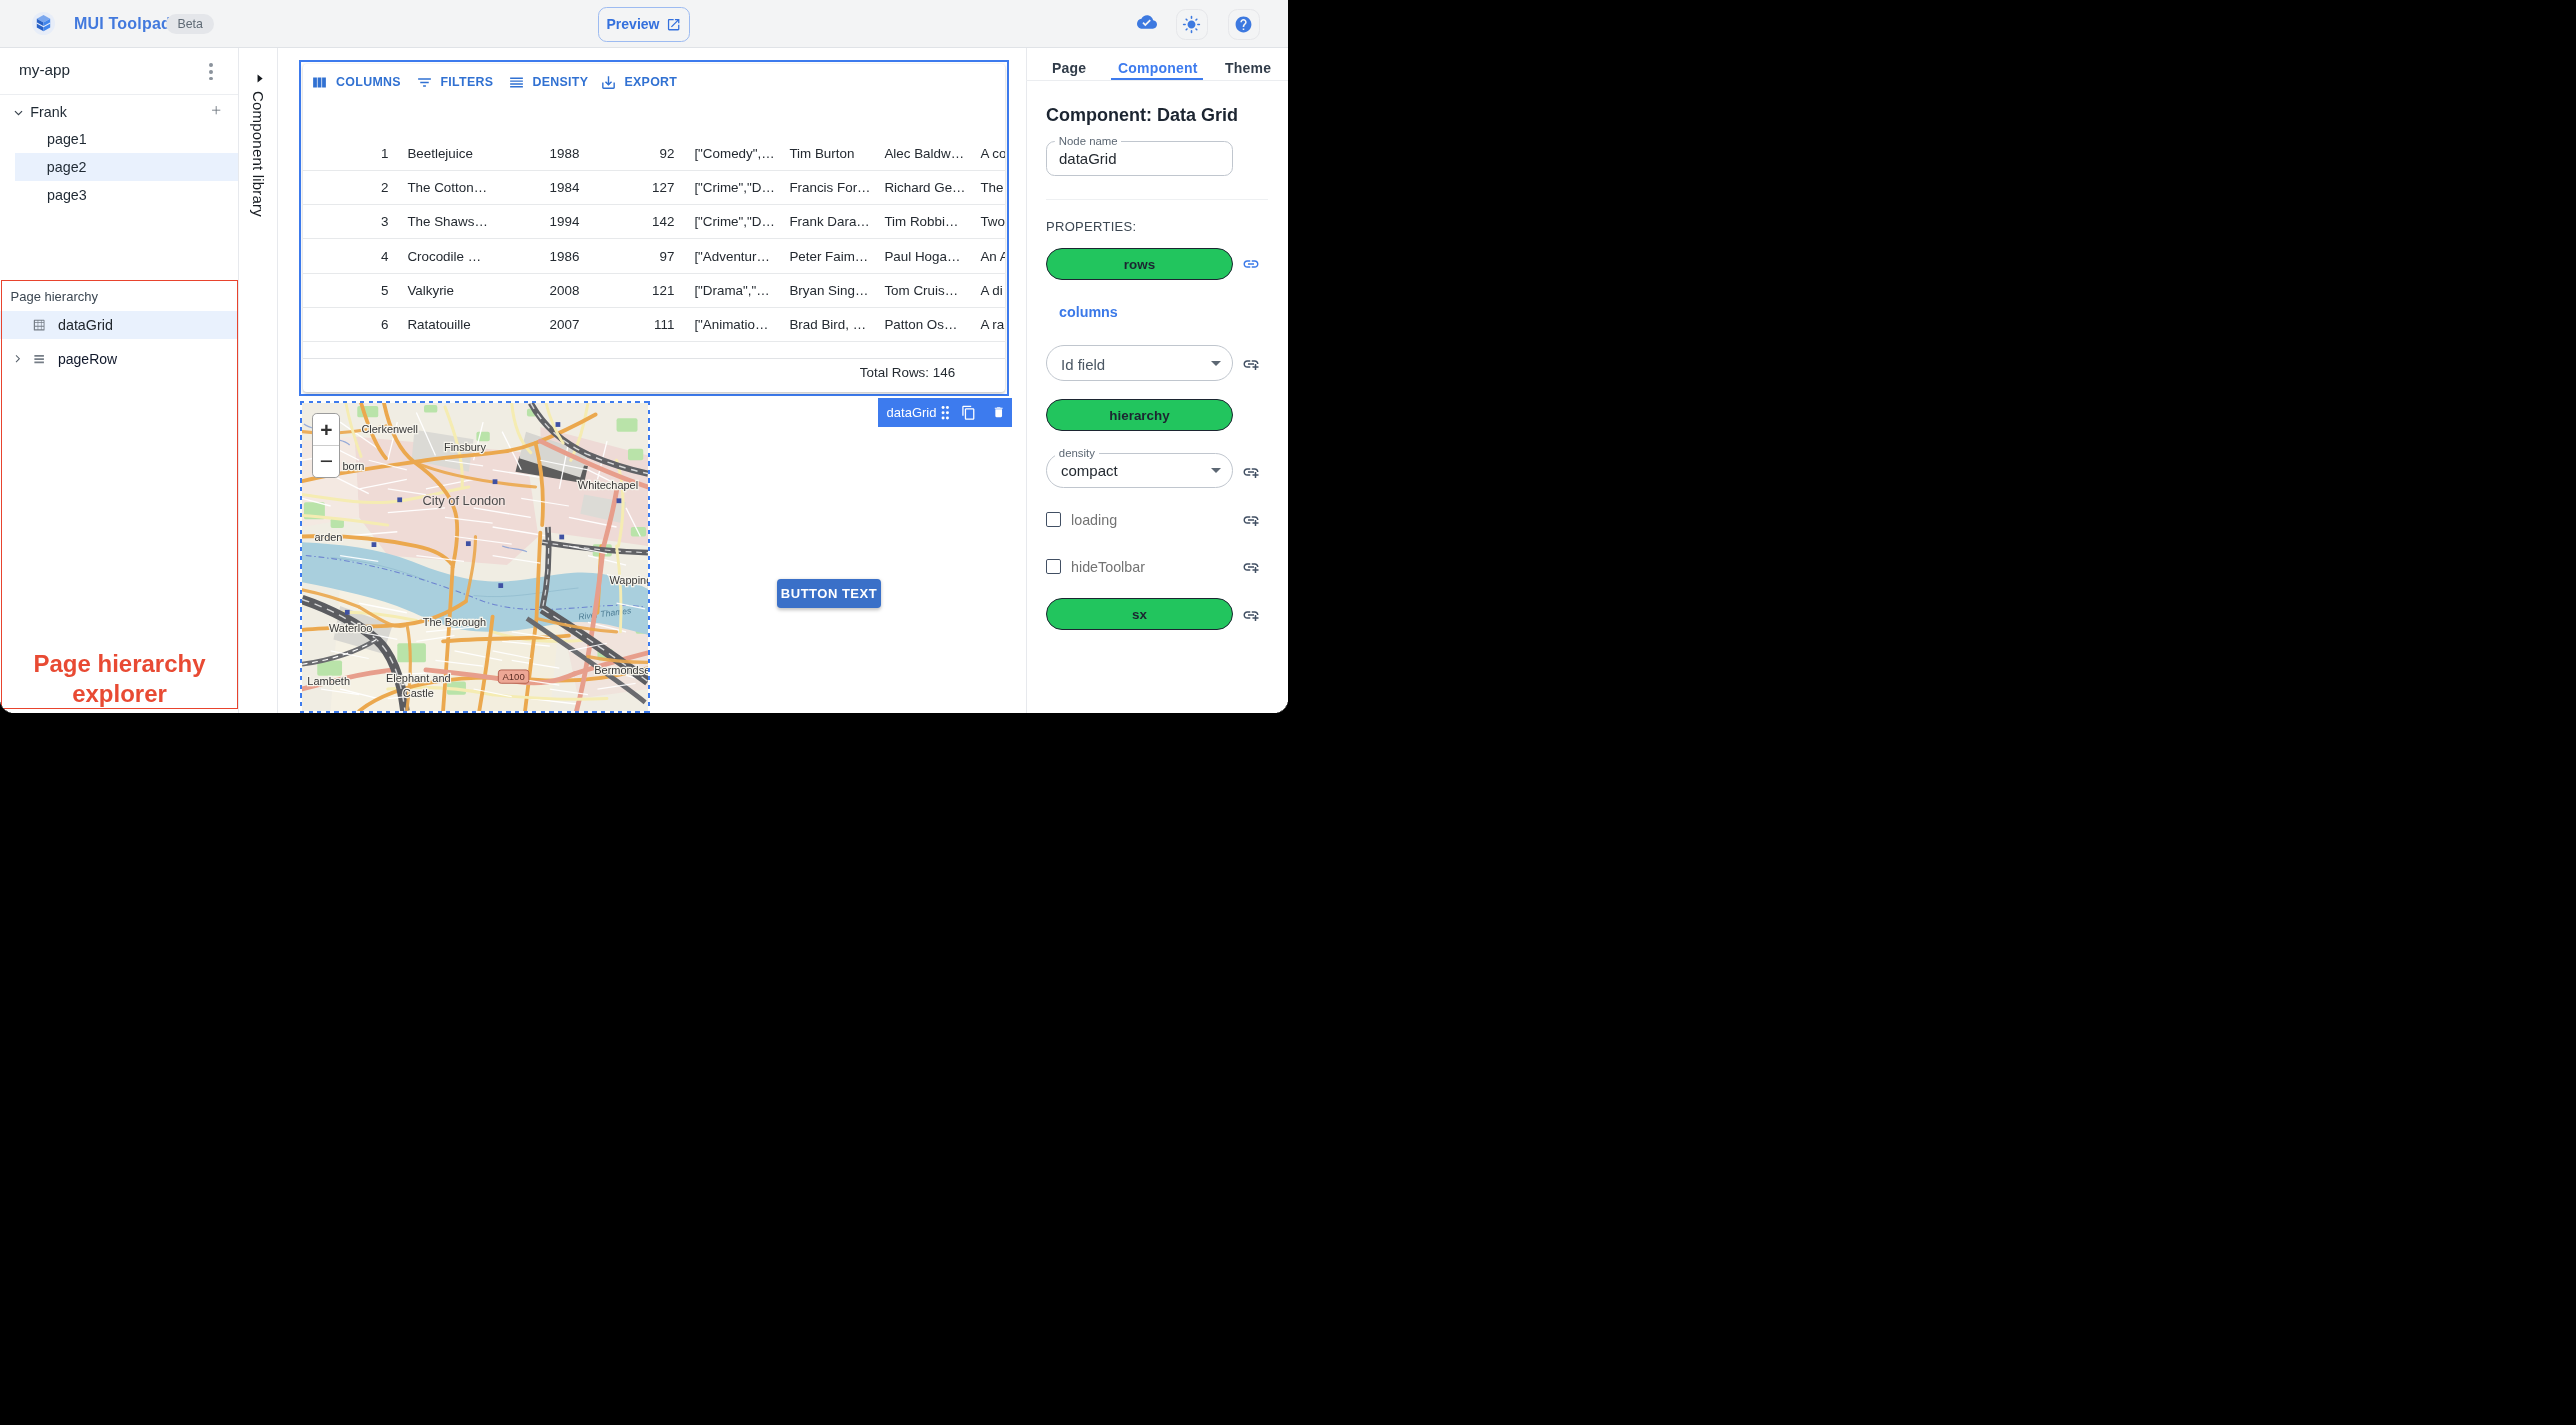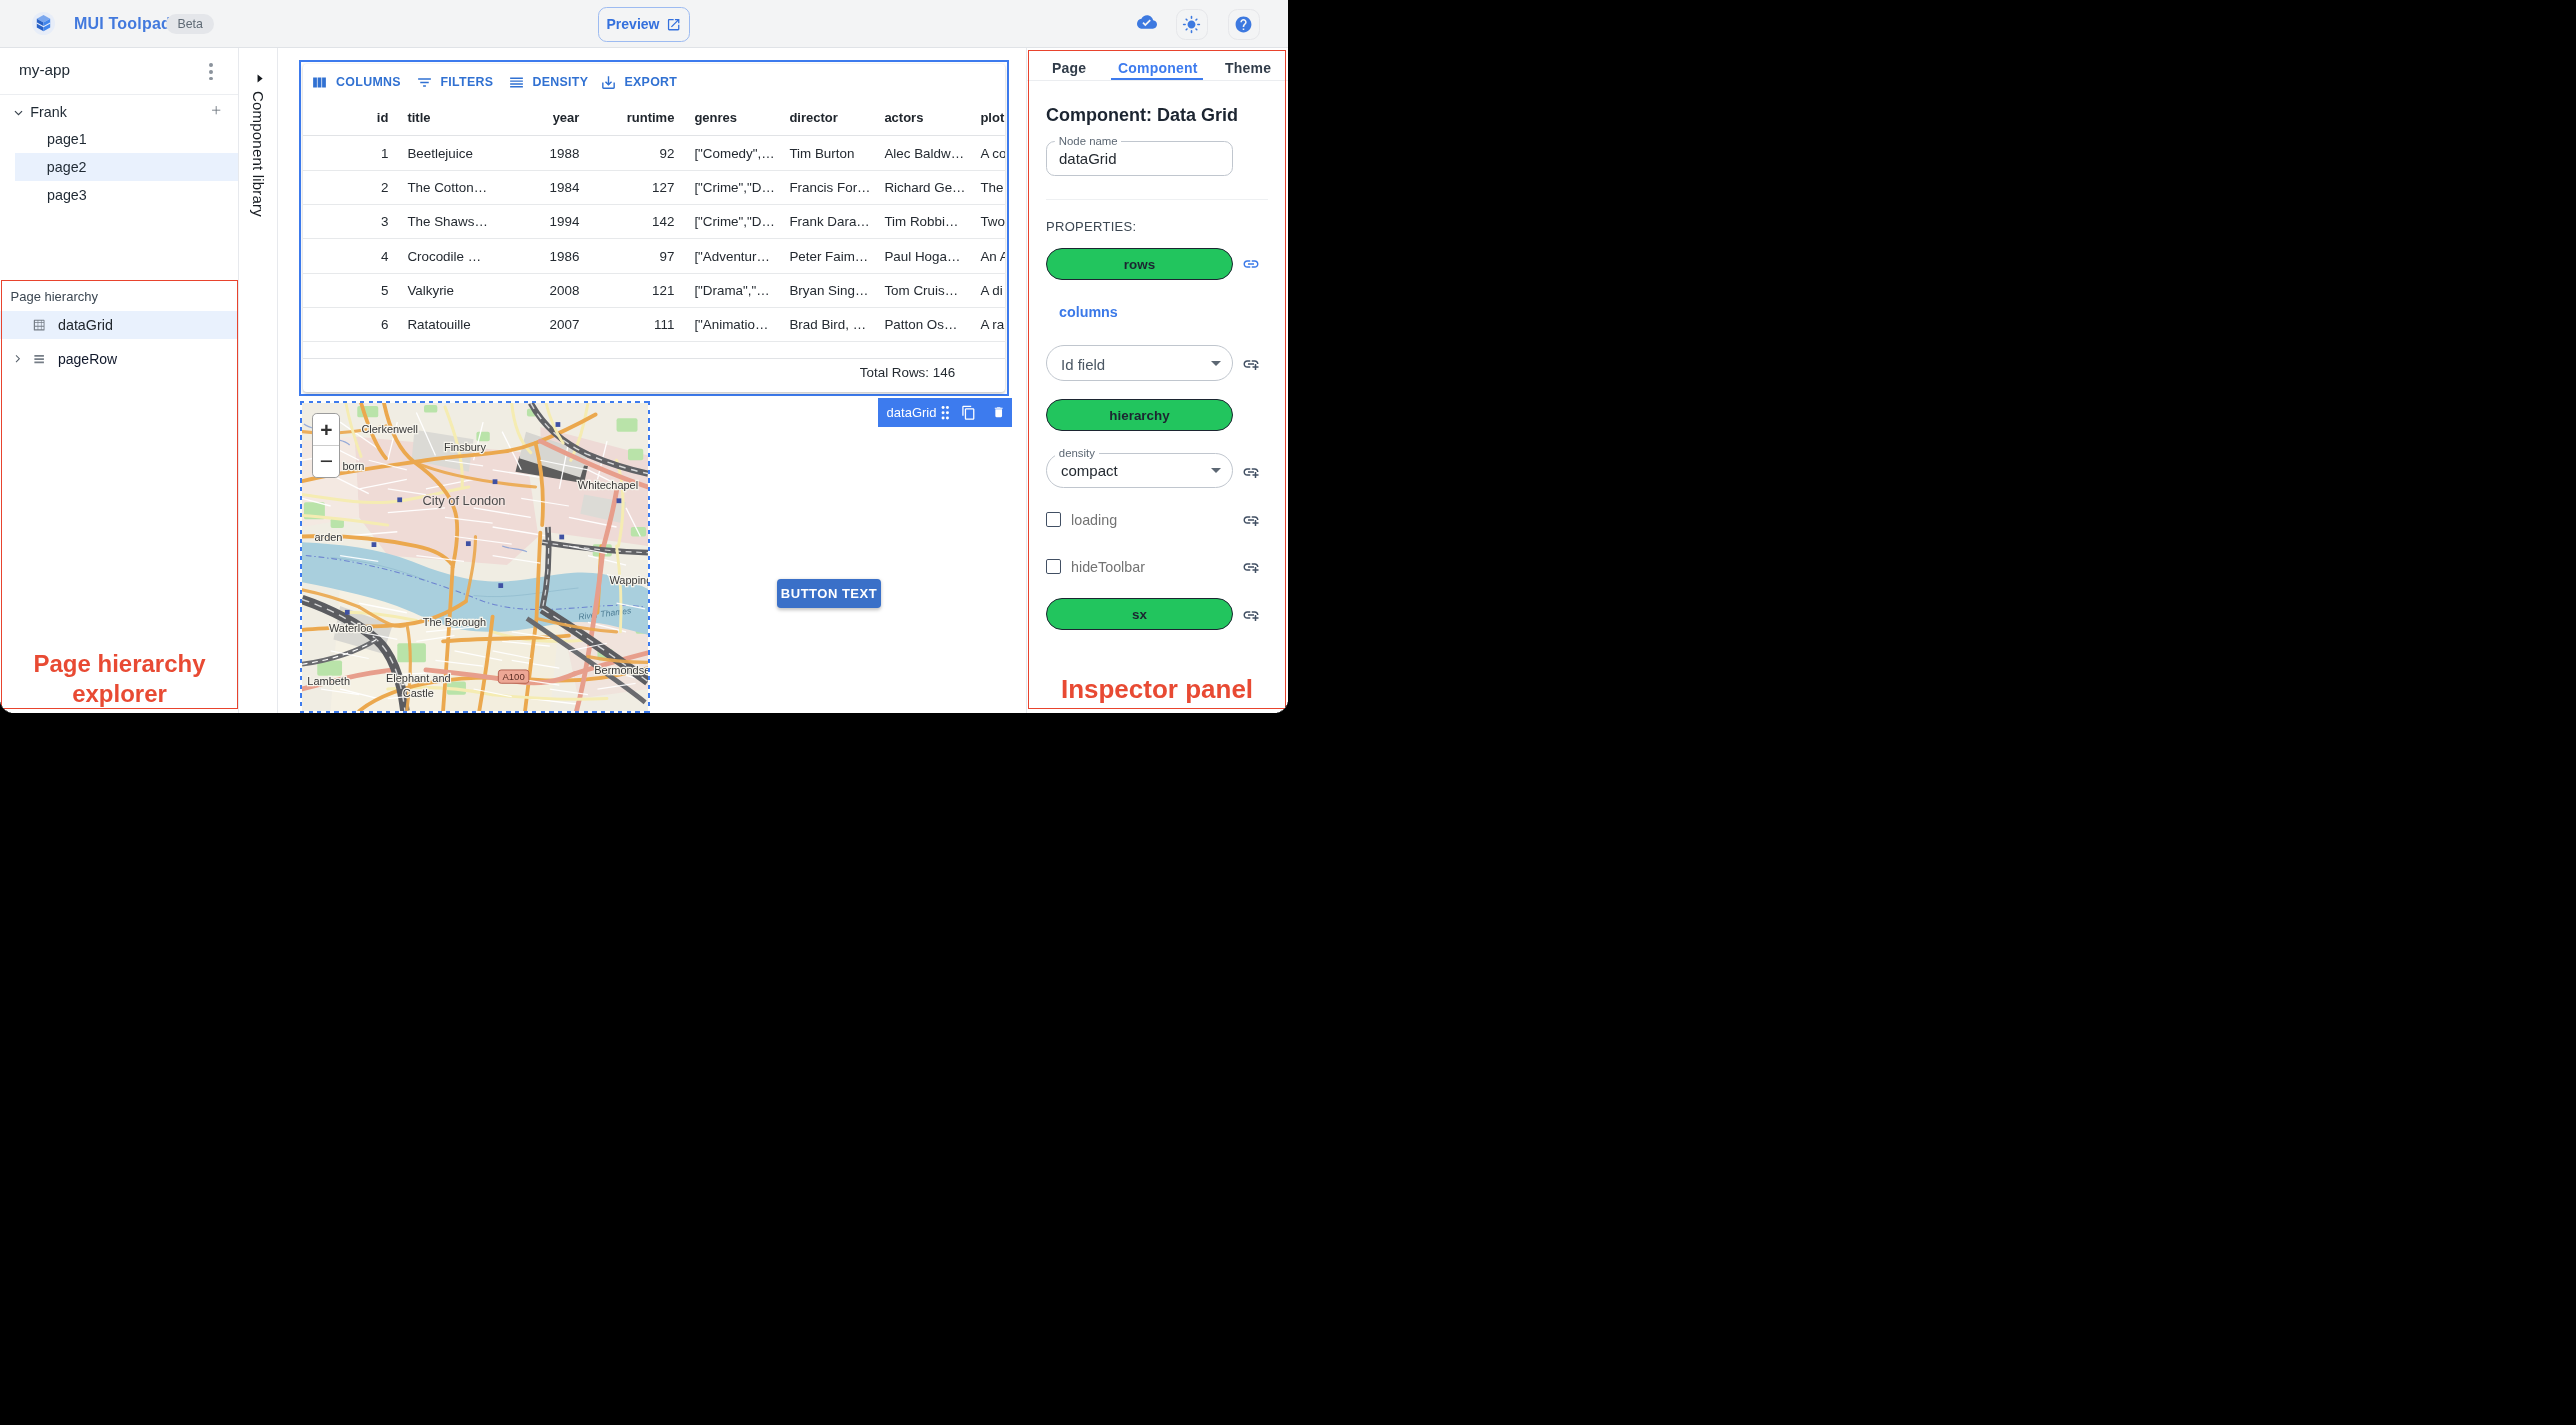--- a/index.html
+++ b/index.html
@@ -180,30 +180,20 @@
             <path d="M3 15h18v-2H3v2zm0 4h18v-2H3v2zm0-8h18v-2H3v2zm0-6v2h18V5H3z"></path>
           </svg>
         DENSITY
       </div>
       <div class="tbbtn" style="left:297px">
         <svg width="17" height="17" viewBox="0 0 24 24" fill="#3171d2">
             <path d="M19 12v7H5v-7H3v7c0 1.1.9 2 2 2h14c1.1 0 2-.9 2-2v-7h-2zm-6 .67 2.59-2.58L17 11.5l-5 5-5-5 1.41-1.41L11 12.67V3h2v9.67z"></path>
           </svg>
         EXPORT
       </div>
-      <div class="dg-head">
-        <div class="cell right" style="left:0;width:95px">id</div>
-        <div class="cell" style="left:95px;width:95px">title</div>
-        <div class="cell right" style="left:191px;width:95px">year</div>
-        <div class="cell right" style="left:286px;width:95px">runtime</div>
-        <div class="cell" style="left:382px;width:95px">genres</div>
-        <div class="cell" style="left:477px;width:95px">director</div>
-        <div class="cell" style="left:572px;width:95px">actors</div>
-        <div class="cell" style="left:668px;width:95px">plot</div>
-      </div>
       <div class="dg-row" style="top:73px">
         <div class="cell right" style="left:0;width:95px">1</div>
         <div class="cell" style="left:95px;width:95px">Beetlejuice</div>
         <div class="cell right" style="left:191px;width:95px">1988</div>
         <div class="cell right" style="left:286px;width:95px">92</div>
         <div class="cell" style="left:382px;width:95px">["Comedy",…</div>
         <div class="cell" style="left:477px;width:95px">Tim Burton</div>
         <div class="cell" style="left:572px;width:95px">Alec Baldw…</div>
         <div class="cell" style="left:668px;width:95px">A co</div>
       </div>
@@ -497,20 +487,17 @@
   <div class="cblabel" style="top:559px">hideToolbar</div>
   <svg class="addlink" style="top:558px" viewBox="0 0 24 24" fill="#414f63">
       <path d="M8 11h8v2H8zm12.1 1H22c0-2.76-2.24-5-5-5h-4v1.9h4c1.71 0 3.1 1.39 3.1 3.1zM3.9 12c0-1.71 1.39-3.1 3.1-3.1h4V7H7c-2.76 0-5 2.24-5 5s2.24 5 5 5h4v-1.9H7c-1.71 0-3.1-1.39-3.1-3.1zM19 12h-2v3h-3v2h3v3h2v-3h3v-2h-3z"></path>
     </svg>
 
   <div class="pill" style="top:598px">sx</div>
   <svg class="addlink" style="top:606px" viewBox="0 0 24 24" fill="#414f63">
       <path d="M8 11h8v2H8zm12.1 1H22c0-2.76-2.24-5-5-5h-4v1.9h4c1.71 0 3.1 1.39 3.1 3.1zM3.9 12c0-1.71 1.39-3.1 3.1-3.1h4V7H7c-2.76 0-5 2.24-5 5s2.24 5 5 5h4v-1.9H7c-1.71 0-3.1-1.39-3.1-3.1zM19 12h-2v3h-3v2h3v3h2v-3h3v-2h-3z"></path>
     </svg>
 
-  <div id="redbox2">
-    <div class="redlabel" style="top:623px;font-size:26px">Inspector panel</div>
-  </div>
 
   <div class="corner" style="left:0;background:radial-gradient(circle 15.3px at 100% 0%, transparent 0 15px, #000 15.3px)"></div>
   <div class="corner" style="right:0;background:radial-gradient(circle 15.3px at 0% 0%, transparent 0 15px, #000 15.3px)"></div>
 </div>
 
 
 </body></html>

